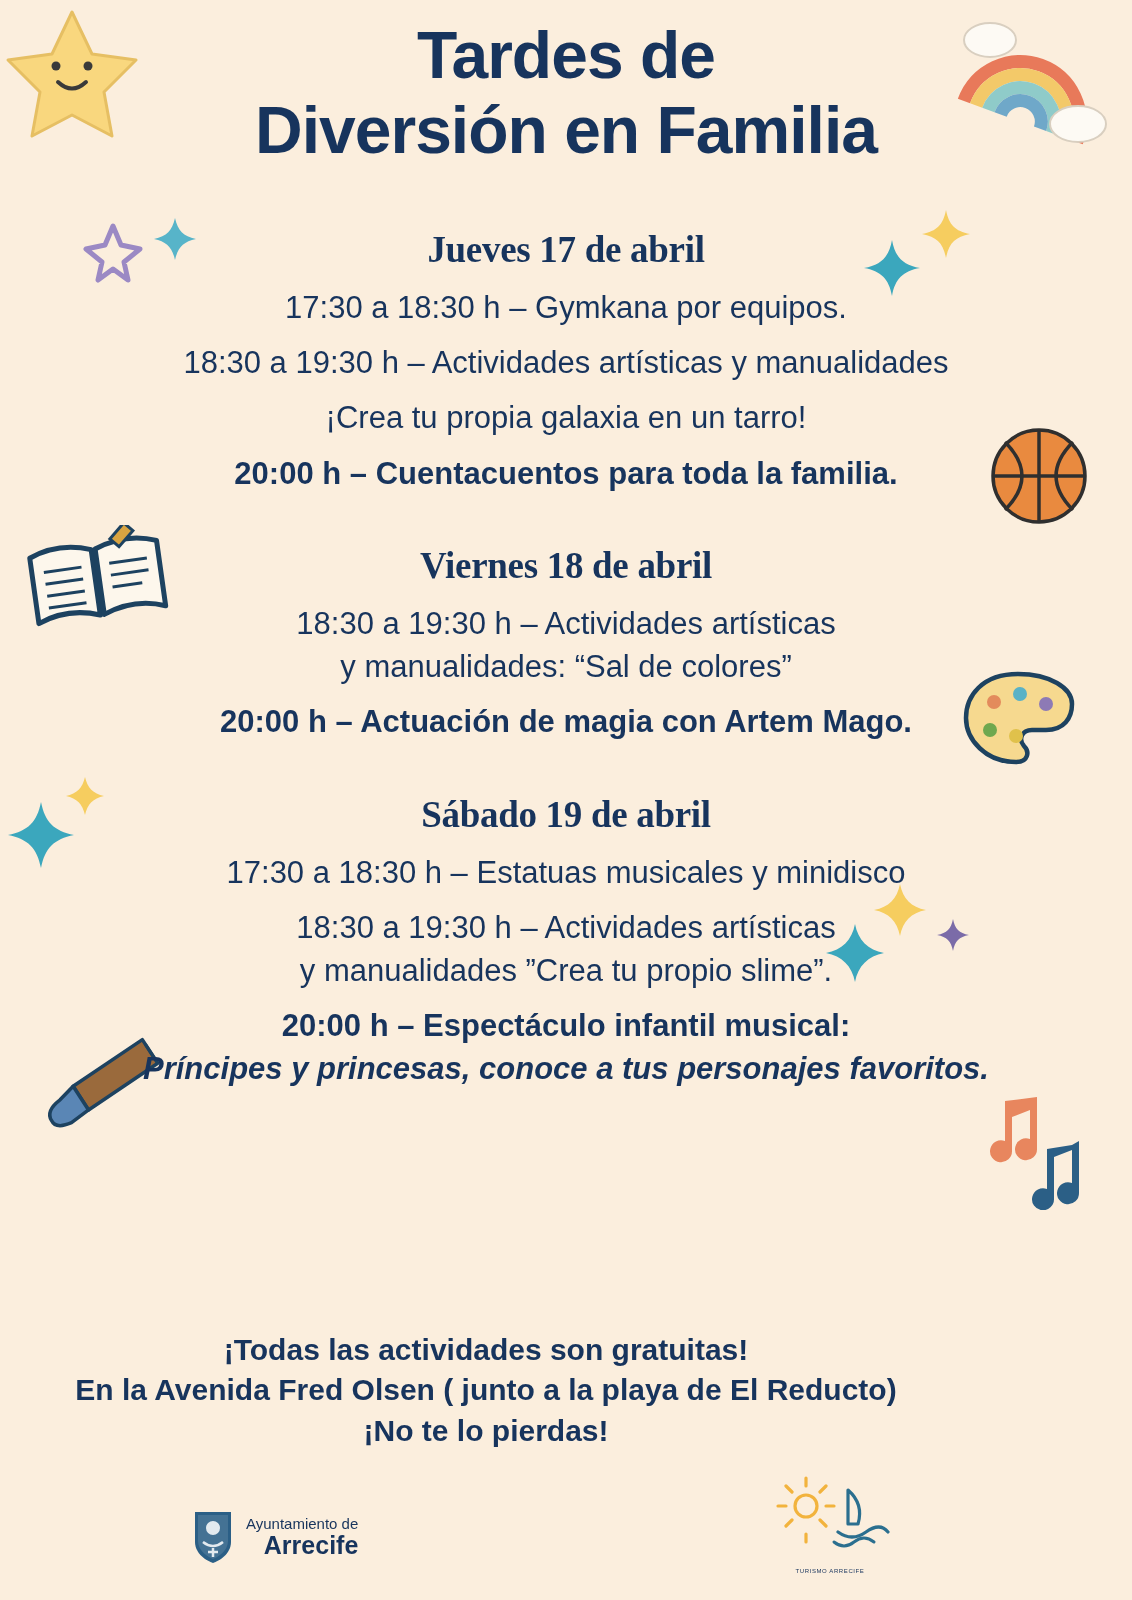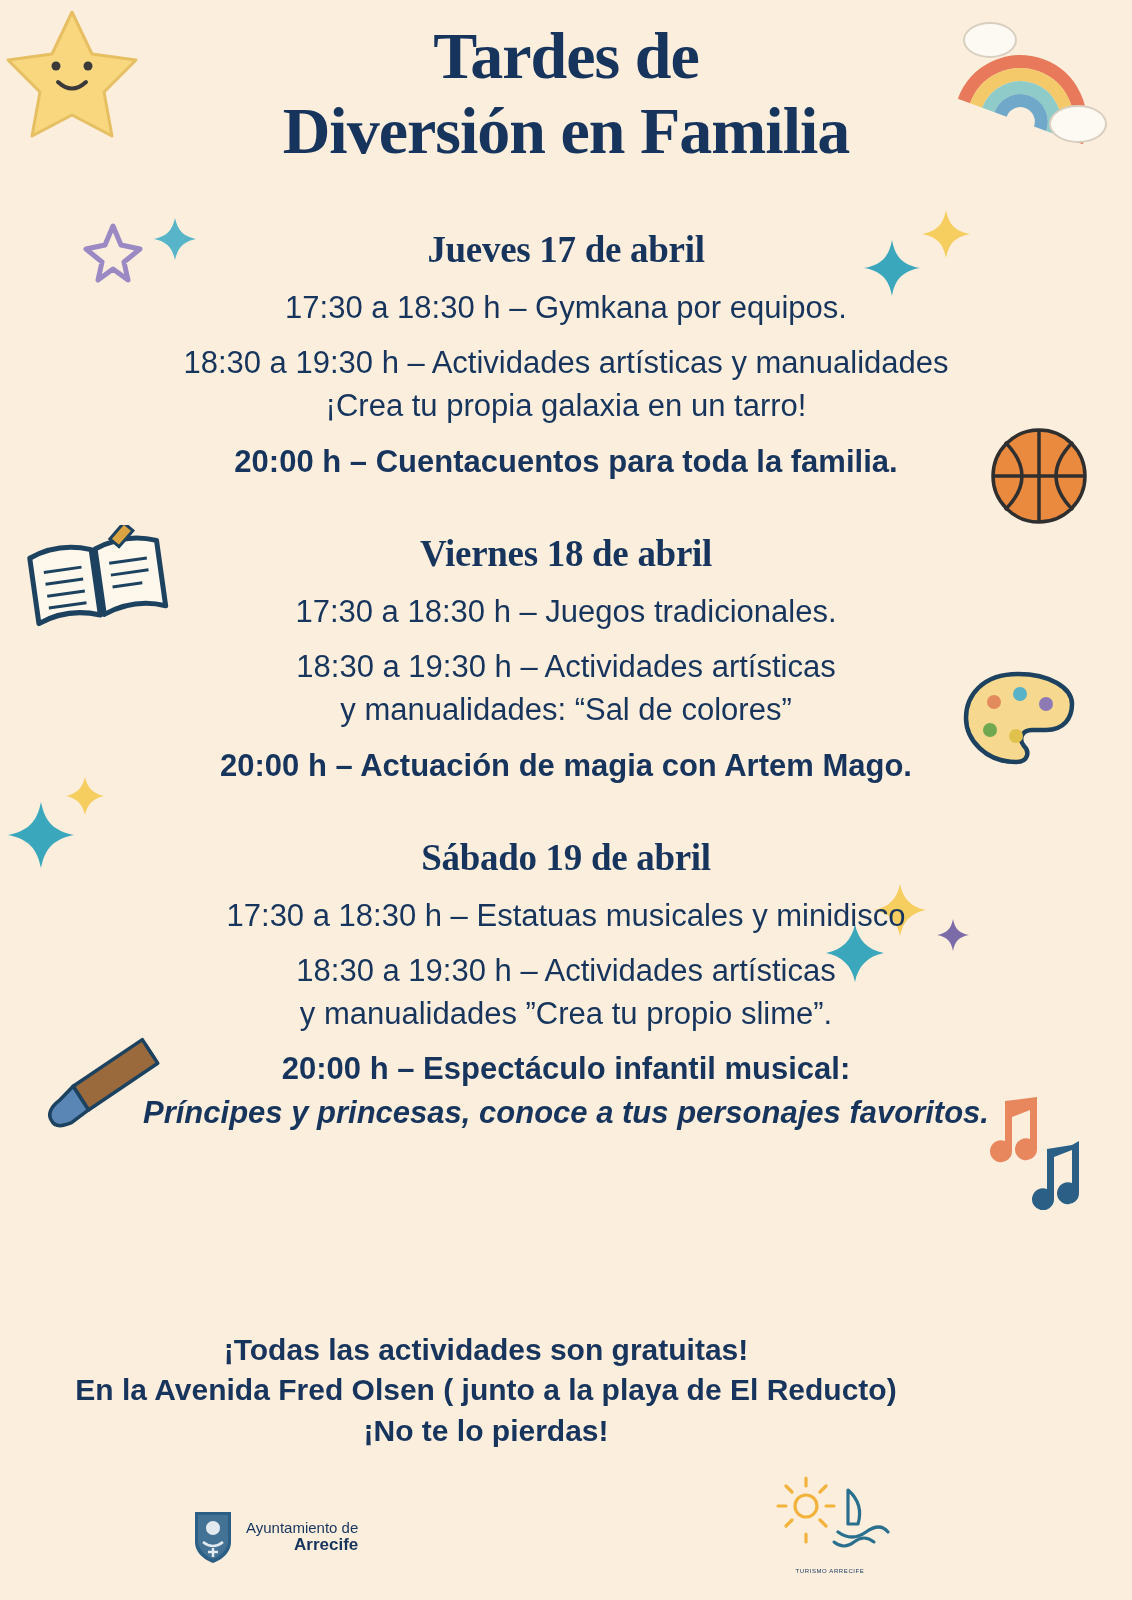--- a/index.html
+++ b/index.html
@@ -31,21 +31,20 @@
     width: 1132px;
     text-align: center;
     z-index: 5;
   }
   .title-line {
     font-size: 66px;
     font-weight: bold;
     letter-spacing: -1px;
     line-height: 1.14;
     color: #17345d;
-    font-family: Liberation Serif, serif;
   }
 
   
   .content {
     position: absolute;
     top: 228px;
     left: 0;
     width: 1132px;
     text-align: center;
     z-index: 4;
@@ -113,21 +112,21 @@
   }
   .logo-text {
     text-align: right;
     line-height: 1.05;
   }
   .logo-text .small {
     font-size: 15px;
     color: #17345d;
   }
   .logo-text .big {
-    font-size: 17px;
+    font-size: 25px;
     font-weight: bold;
     color: #17345d;
   }
   .logo-turismo {
     position: absolute;
     left: 770px;
     bottom: 8px;
     width: 120px;
     height: 100px;
   }
@@ -251,30 +250,29 @@
   <div class="title-block">
     <div class="title-line">Tardes de</div>
     <div class="title-line">Diversión en Familia</div>
   </div>
 
   <div class="content">
 
     <div class="day-block">
       <div class="day-heading">Jueves 17 de abril</div>
       <div class="event-line">17:30 a 18:30 h – Gymkana por equipos.</div>
-      <div class="event-line" style="margin-bottom:2px;">18:30 a 19:30 h – Actividades artísticas y manualidades</div>
+      <div class="event-line" style="margin-bottom:14px;">18:30 a 19:30 h – Actividades artísticas y manualidades</div>
       <div class="event-line">¡Crea tu propia galaxia en un tarro!</div>
       <div class="event-line bold">20:00 h – Cuentacuentos para toda la familia.</div>
     </div>
 
     <div class="spacer-day"></div>
 
     <div class="day-block">
       <div class="day-heading">Viernes 18 de abril</div>
-      <div class="event-line">17:30 a 18:30 h – Juegos tradicionales.</div>
       <div class="event-line" style="margin-bottom:2px;">18:30 a 19:30 h – Actividades artísticas</div>
       <div class="event-line">y manualidades: “Sal de colores”</div>
       <div class="event-line bold">20:00 h – Actuación de magia con Artem Mago.</div>
     </div>
 
     <div class="spacer-day"></div>
 
     <div class="day-block">
       <div class="day-heading">Sábado 19 de abril</div>
       <div class="event-line">17:30 a 18:30 h – Estatuas musicales y minidisco</div>

